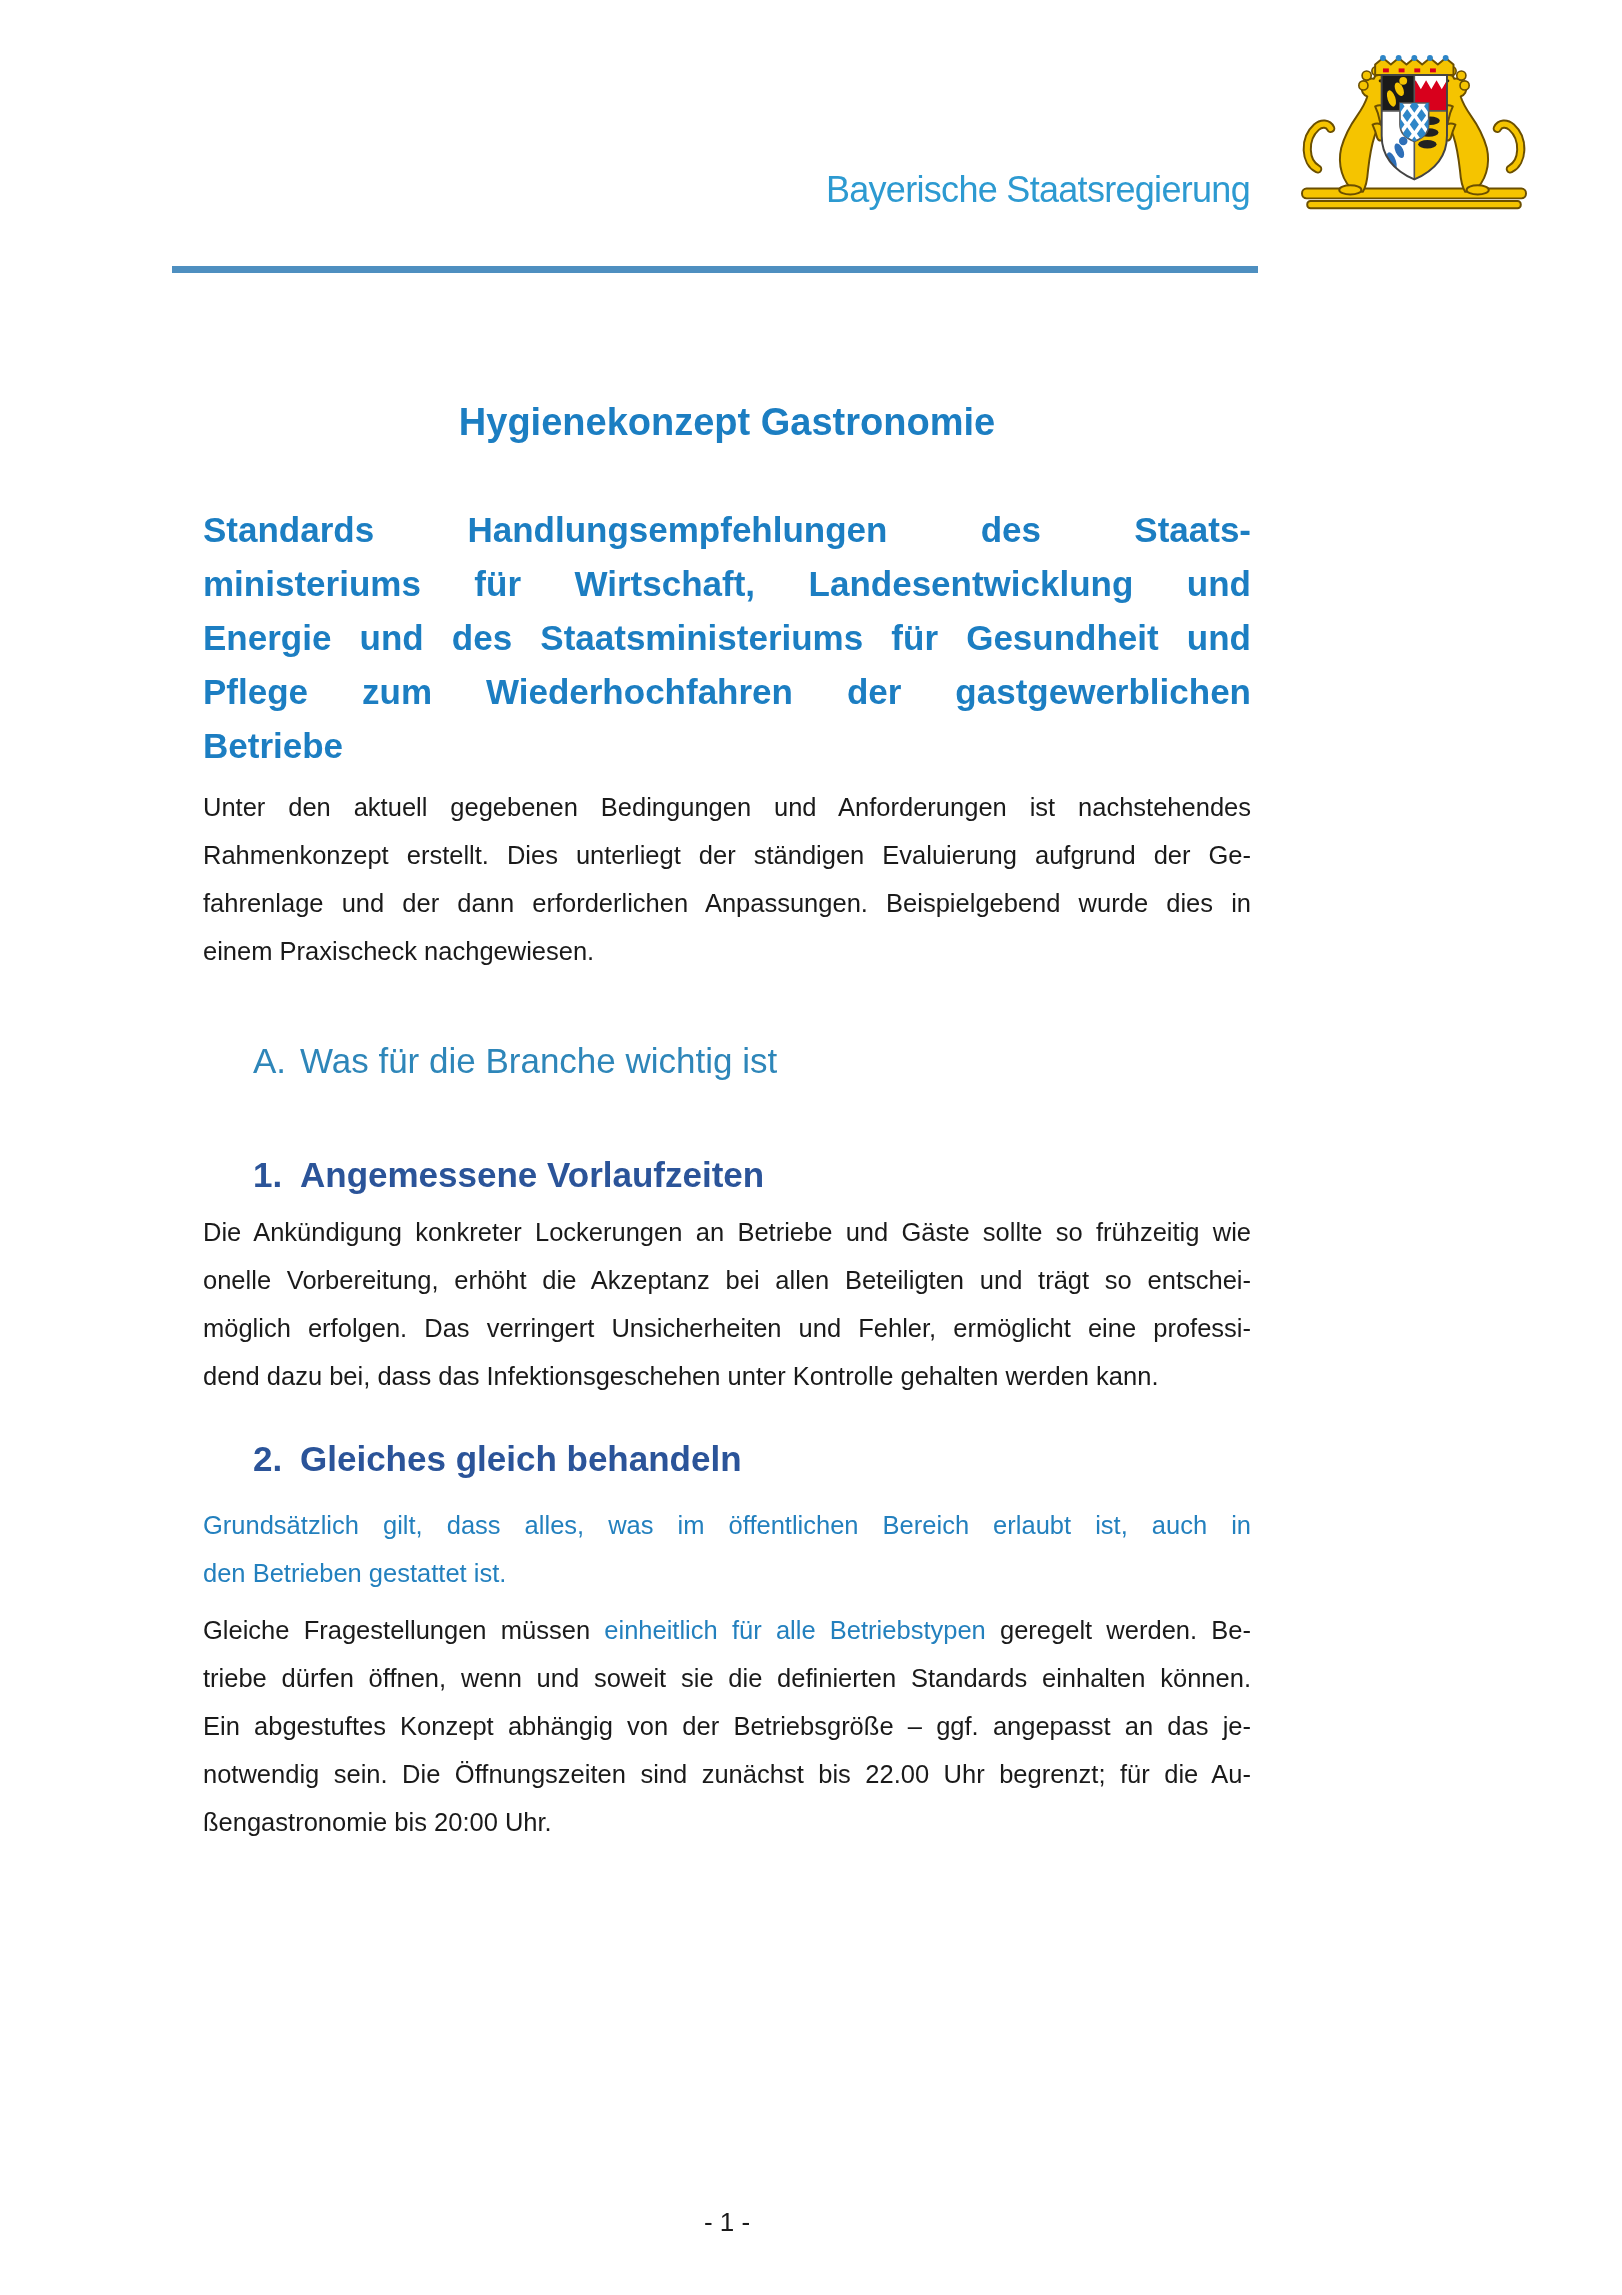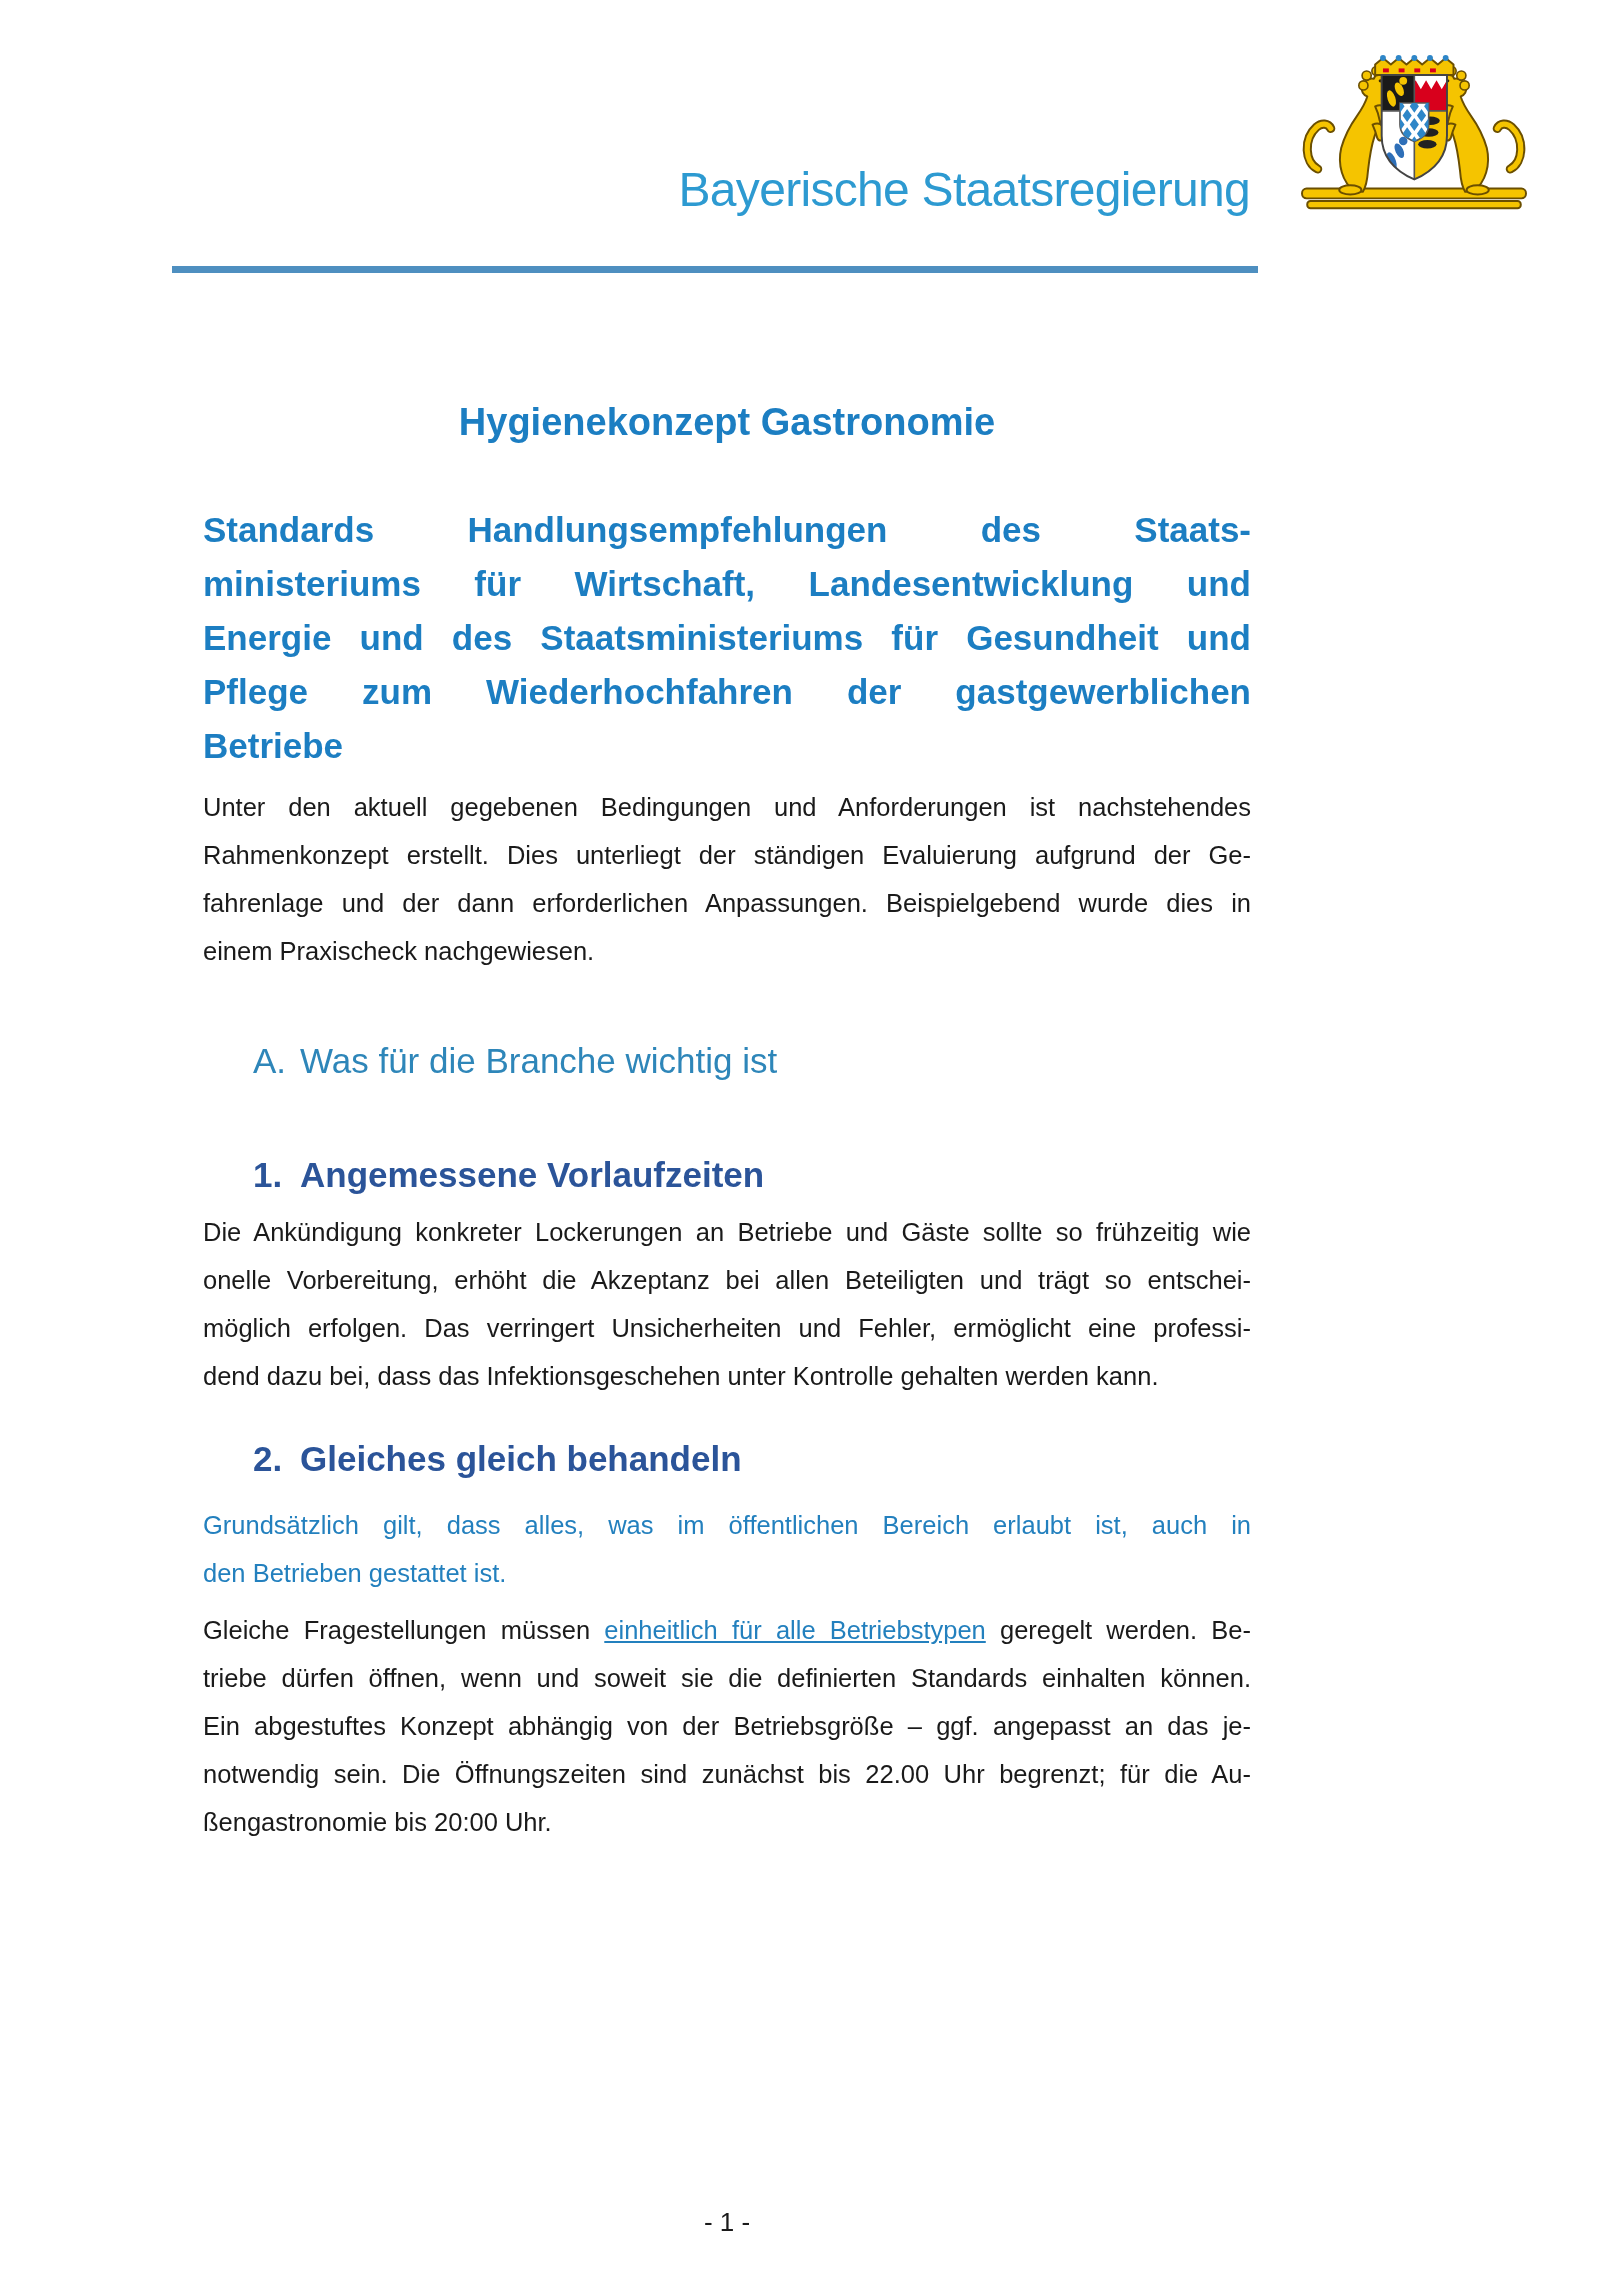--- a/index.html
+++ b/index.html
@@ -10,21 +10,21 @@
     background: #ffffff;
     font-family: "Liberation Sans", "DejaVu Sans", sans-serif;
     color: var(--body_black, #1a1a1a);
     overflow: hidden;
   }
 
   
   .masthead-title {
     position: absolute;
     left: 203px; top: 157px; width: 1047px;
-    font-size: 48px; line-height: 65px;
+    font-size: 36px; line-height: 65px;
     text-align: right;
     color: var(--header_blue, #2d9ad1);
     letter-spacing: -0.7px;
     white-space: nowrap;
   }
   .emblem {
     position: absolute;
     left: 1298px; top: 41px; width: 232px; height: 175px;
   }
   .rule {
@@ -73,21 +73,21 @@
     position: absolute;
     left: 203px; width: 1048px;
     font-size: 25.5px; line-height: 48px;
   }
   .para.s1 { top: 1208px; }
   .para.lead-para { top: 1501px; color: var(--lead_blue, #2380be); }
   .para.s2 { top: 1606px; }
 
   .jlines > .tline { text-align: justify; text-align-last: justify; }
   .jlines > .tline.last { text-align-last: left; }
-  .seg-lead { color: var(--lead_blue, #2380be); text-decoration: underline; }
+  .seg-lead { color: var(--lead_blue, #2380be); }
 
   .page-footer {
     position: absolute;
     left: 203px; top: 2203px; width: 1048px;
     font-size: 26px; line-height: 38px;
     text-align: center;
   }
 </style>
 </head>
 <body>

